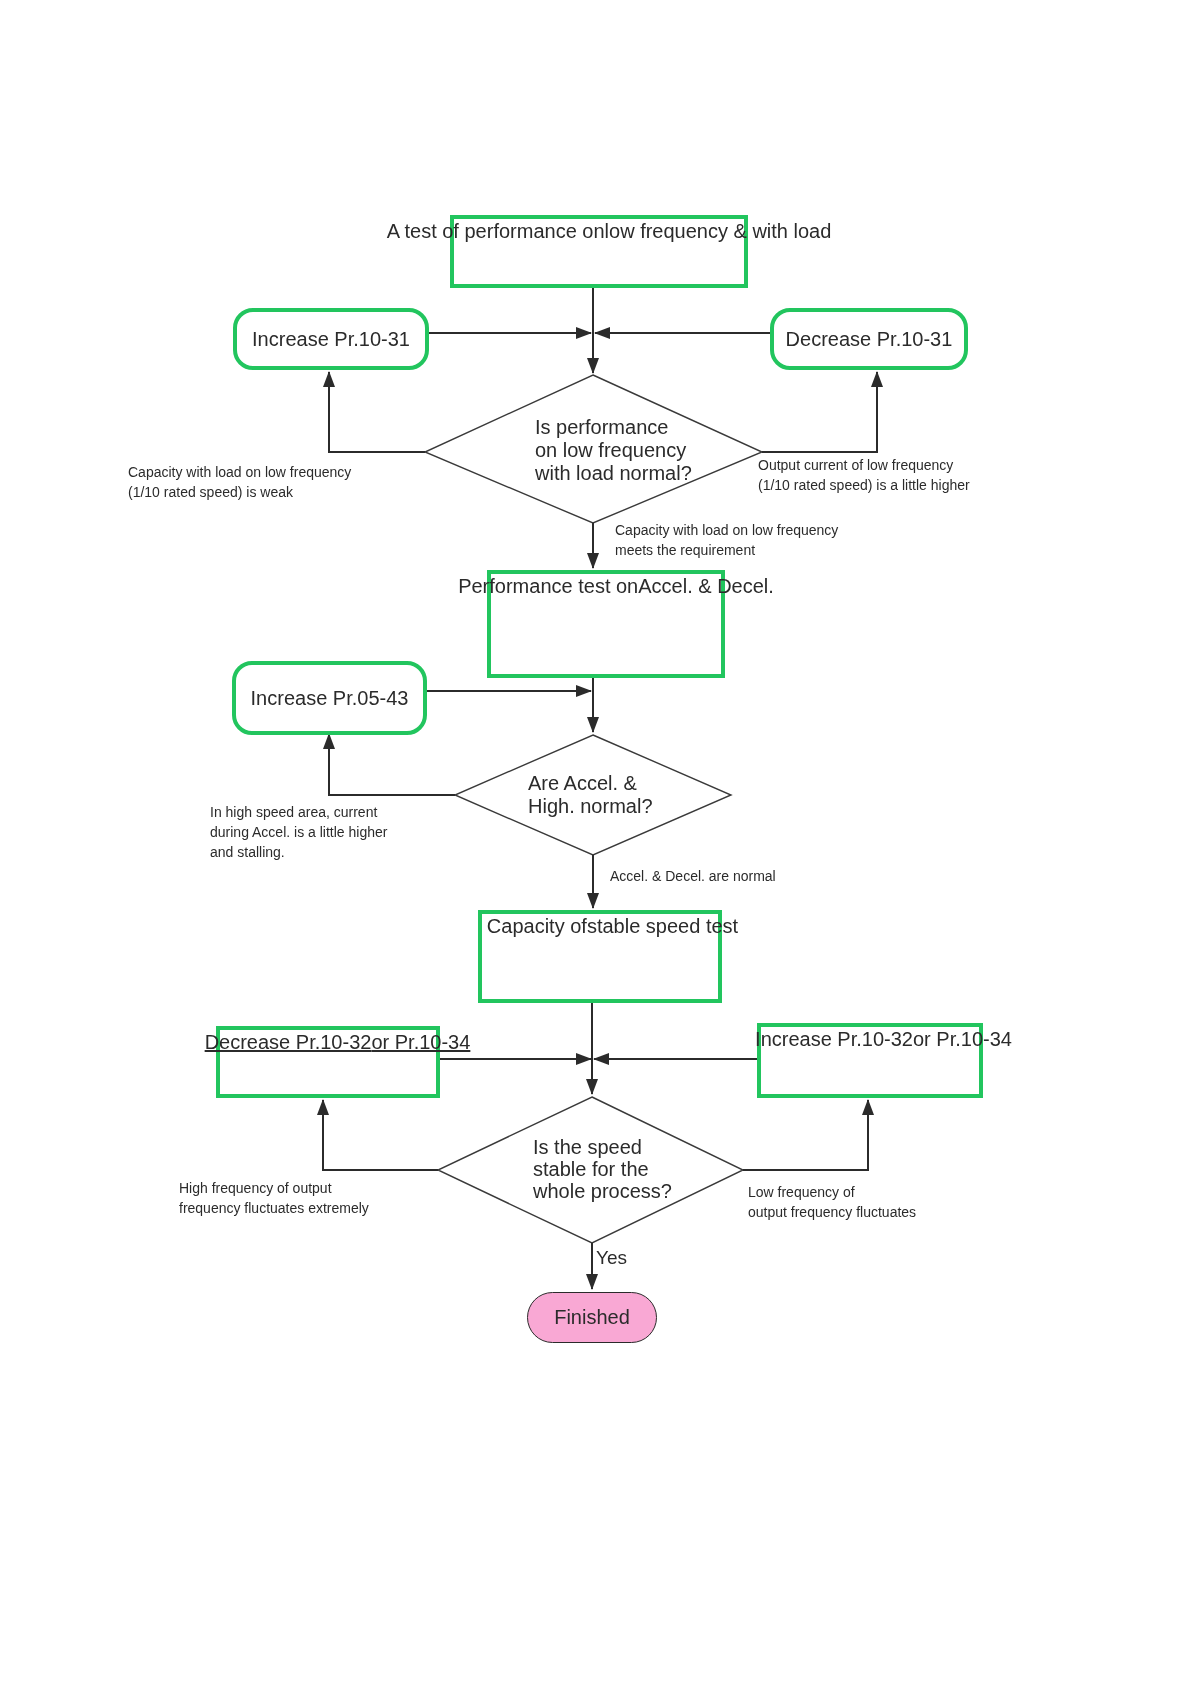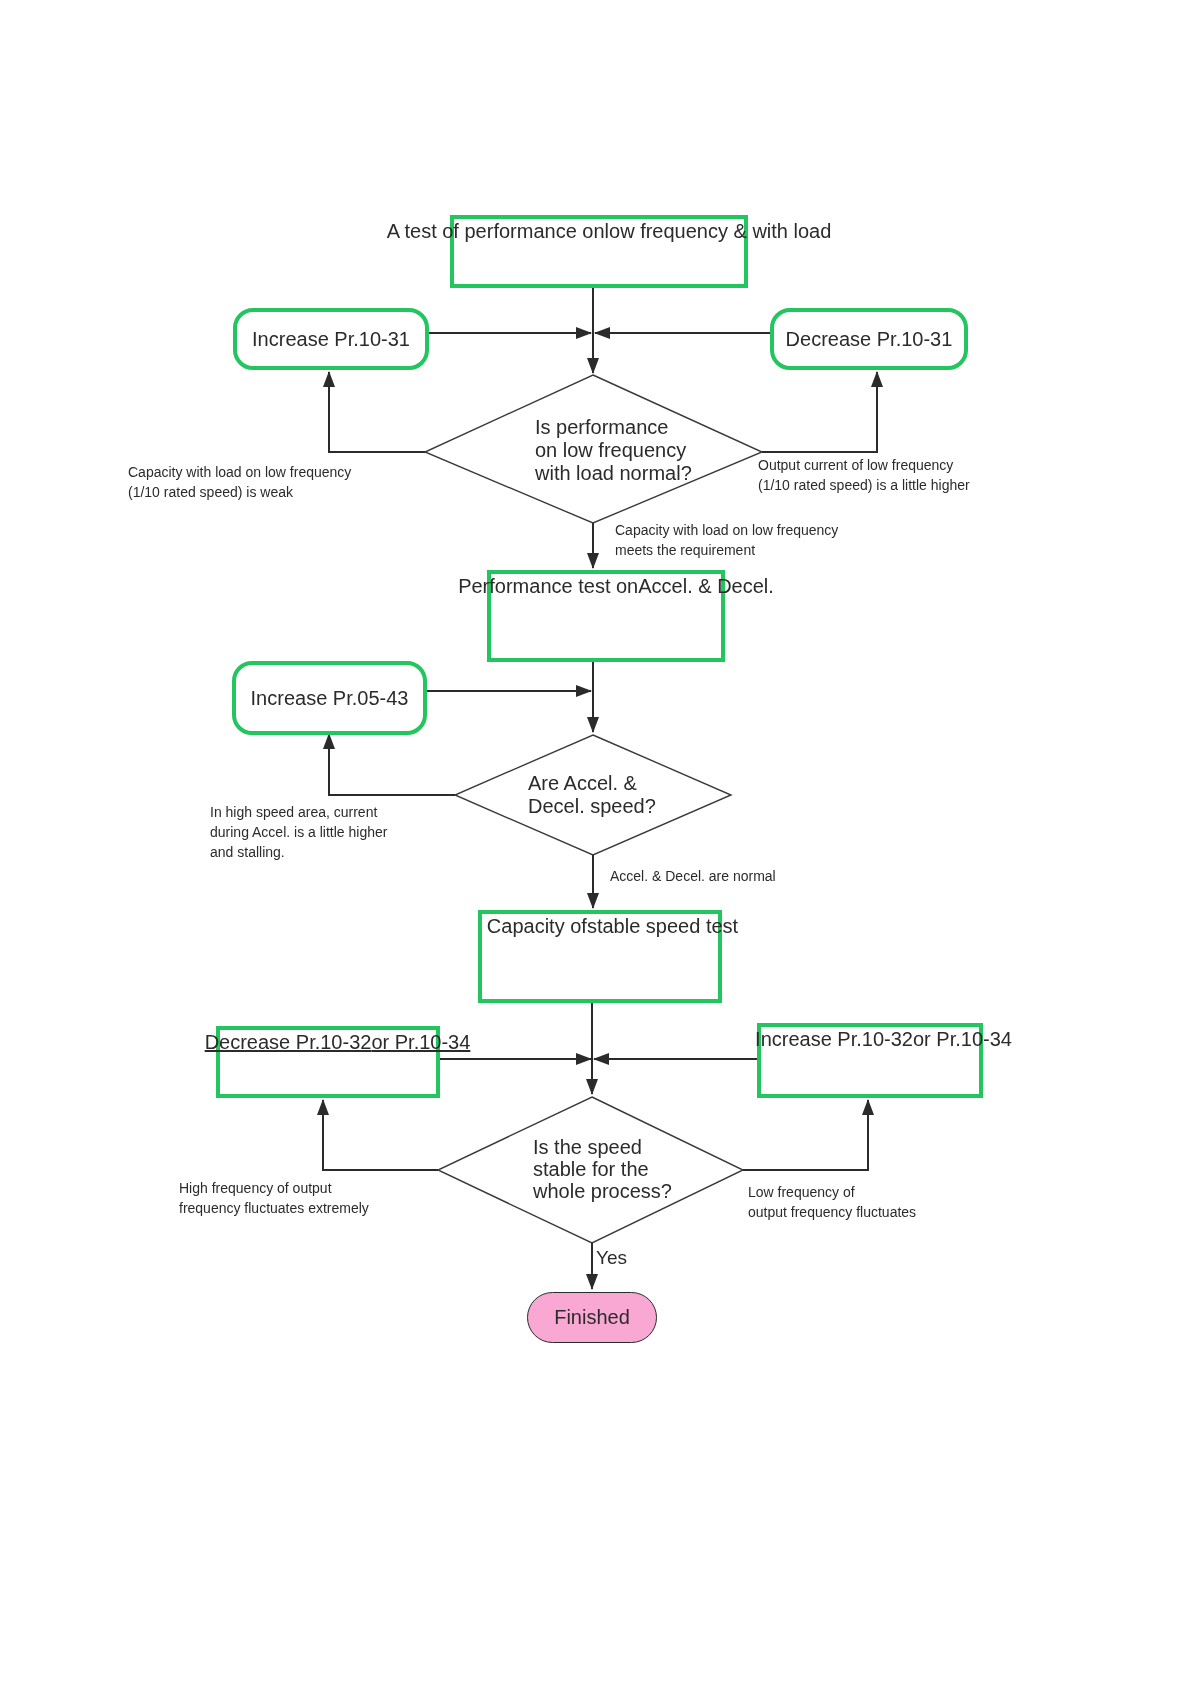--- a/index.html
+++ b/index.html
@@ -98,21 +98,21 @@
   </div>
 
   <div class="node center" style="left:233px; top:308px; width:196px; height:62px;">
     <div class="ln">Increase Pr.10-31</div>
   </div>
 
   <div class="node center" style="left:770px; top:308px; width:198px; height:62px;">
     <div class="ln">Decrease Pr.10-31</div>
   </div>
 
-  <div class="node" style="left:487px; top:570px; width:238px; height:92px; padding-left:20px;">
+  <div class="node" style="left:487px; top:570px; width:238px; height:108px; padding-left:20px;">
     <div class="ln">Performance test on</div>
     <div class="ln">Accel. &amp; Decel.</div>
   </div>
 
   <div class="node center" style="left:232px; top:661px; width:195px; height:74px;">
     <div class="ln">Increase Pr.05-43</div>
   </div>
 
   <div class="node" style="left:478px; top:910px; width:244px; height:93px; padding-left:25px;">
     <div class="ln">Capacity of</div>
@@ -130,21 +130,21 @@
   </div>
 
   <div class="dtext" style="left:515px; top:416px;margin-left:20px;">
     <div class="ln">Is performance</div>
     <div class="ln">on low frequency</div>
     <div class="ln">with load normal?</div>
   </div>
 
   <div class="dtext" style="left:528px; top:772px;">
     <div class="ln">Are Accel. &amp;</div>
-    <div class="ln">Decel. speed?</div>
+    <div class="ln">High. normal?</div>
   </div>
 
   <div class="dtext" style="left:533px; top:1136px; line-height:22px;">
     <div class="ln">Is the speed</div>
     <div class="ln">stable for the</div>
     <div class="ln">whole process?</div>
   </div>
 
   <div class="elabel" style="left:128px; top:462px;">
     <div class="ln">Capacity with load on low frequency</div>

